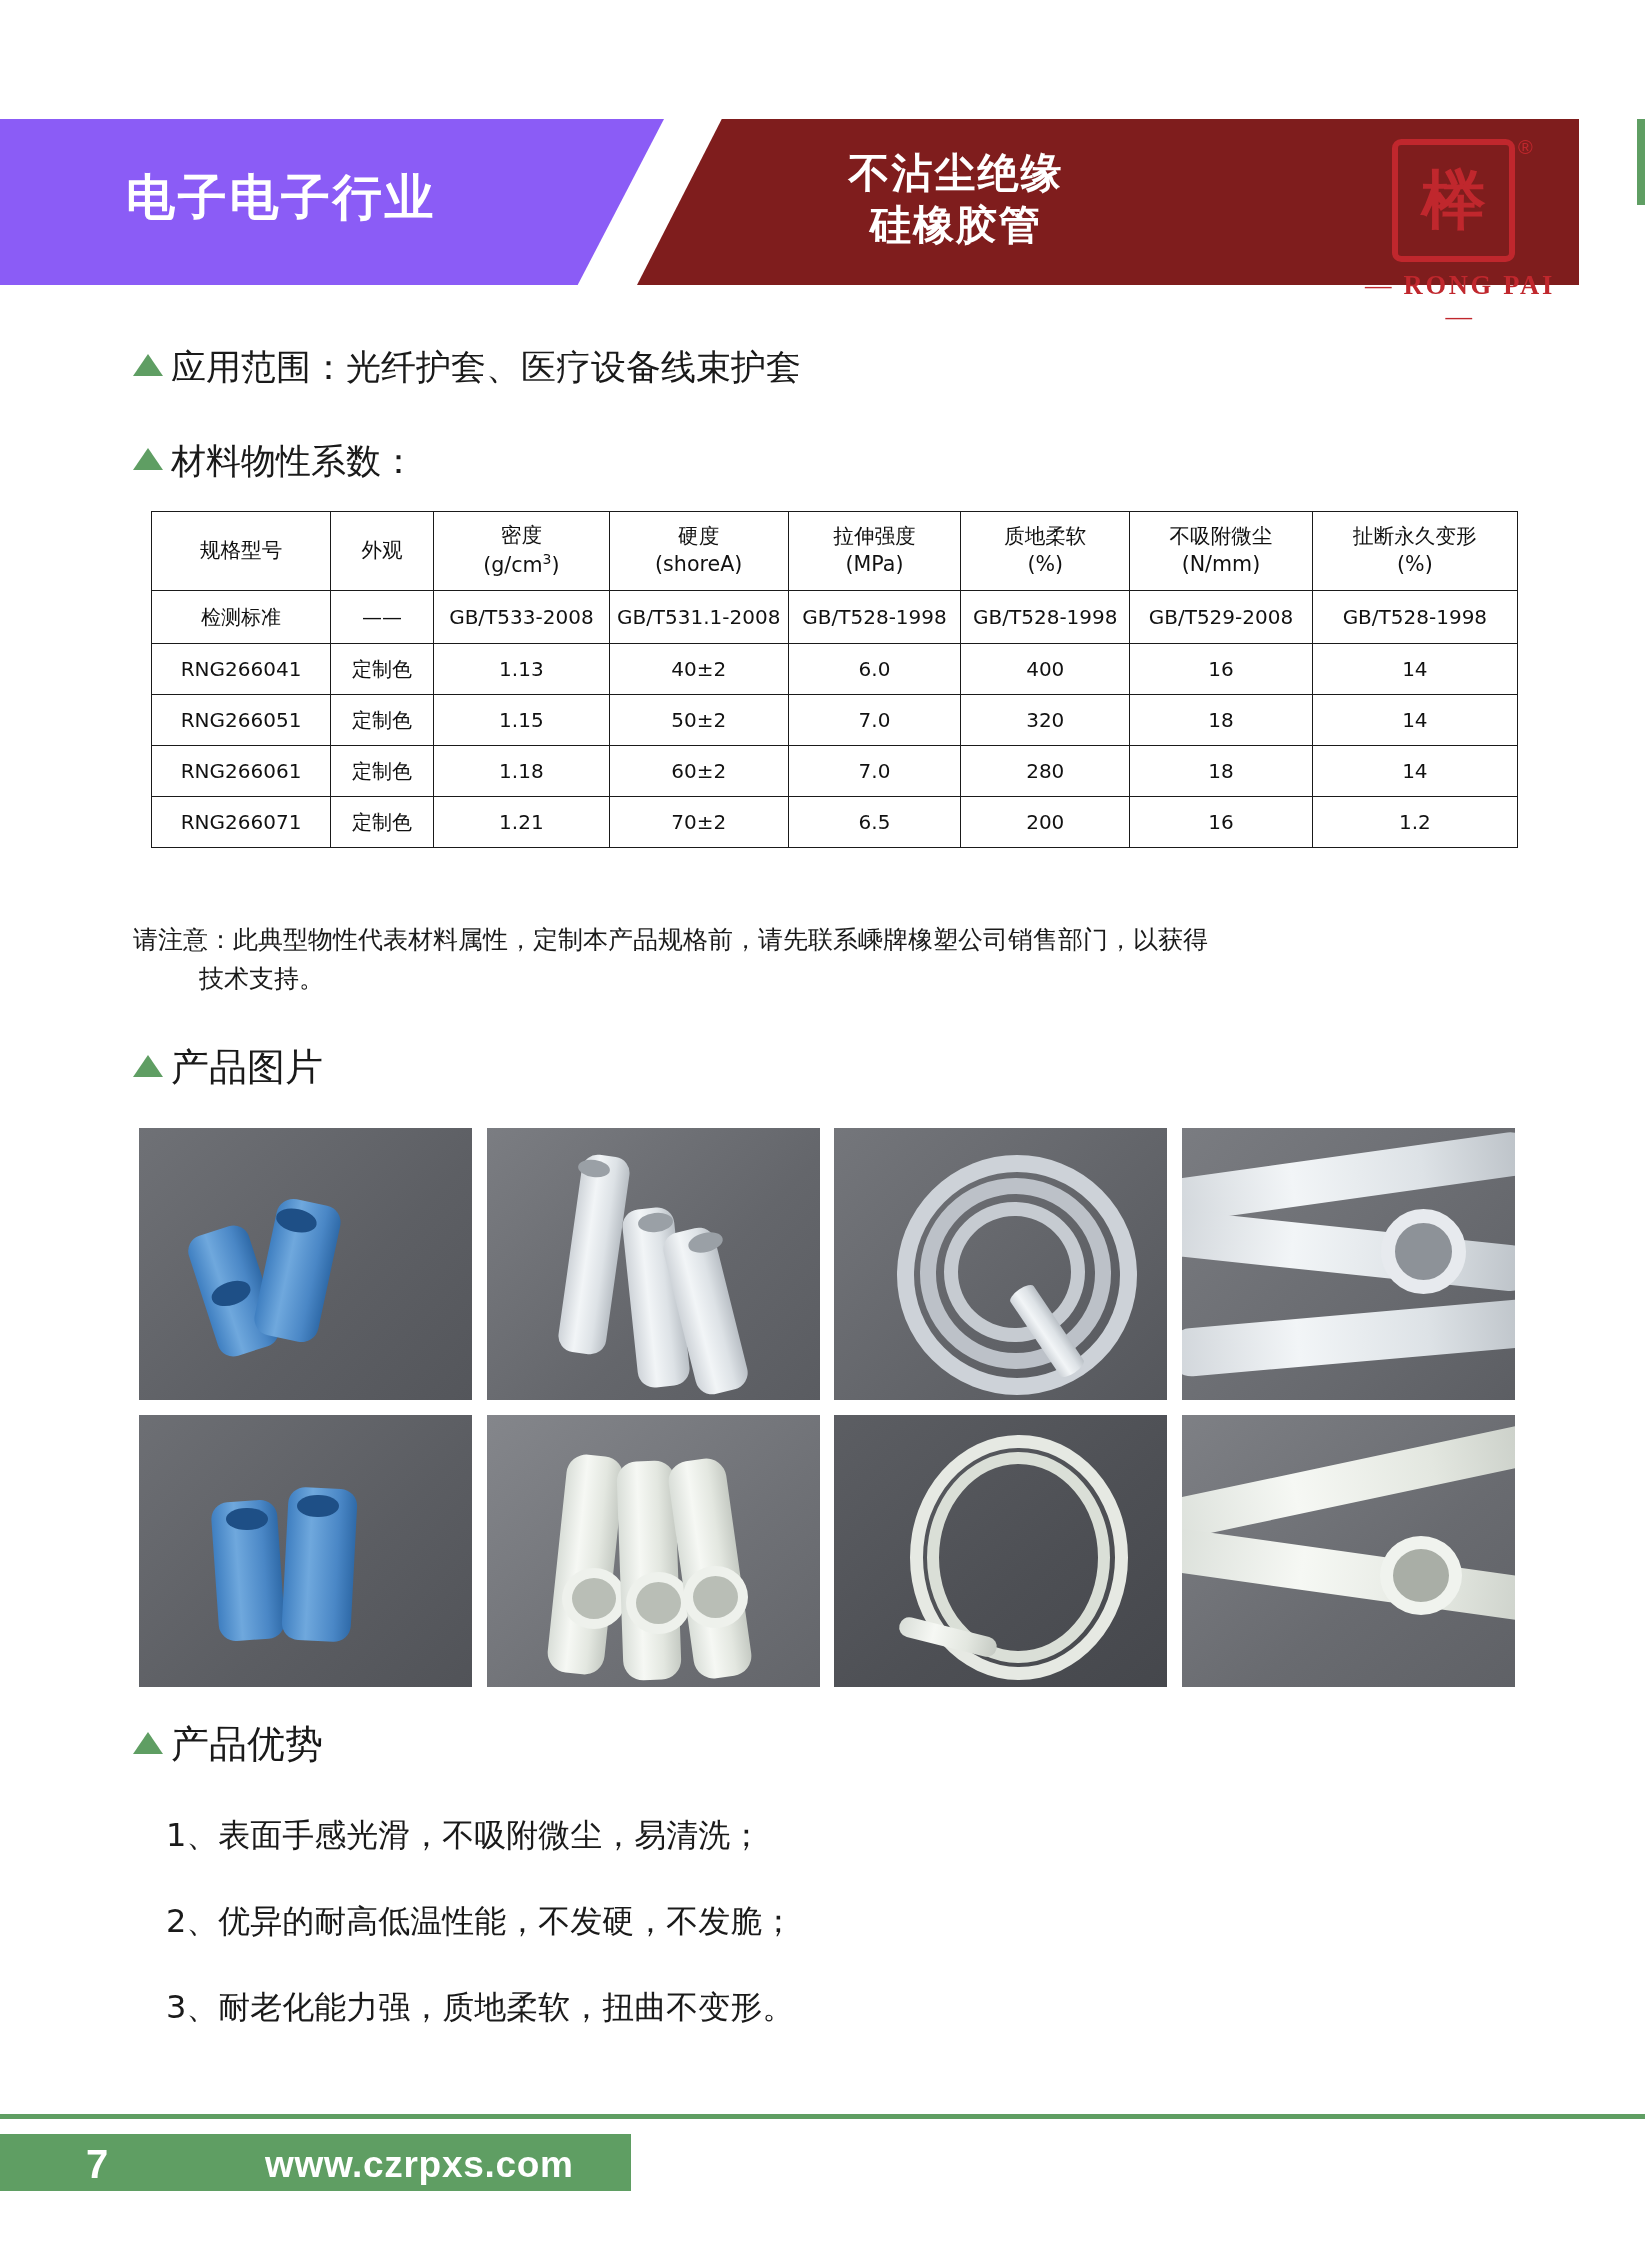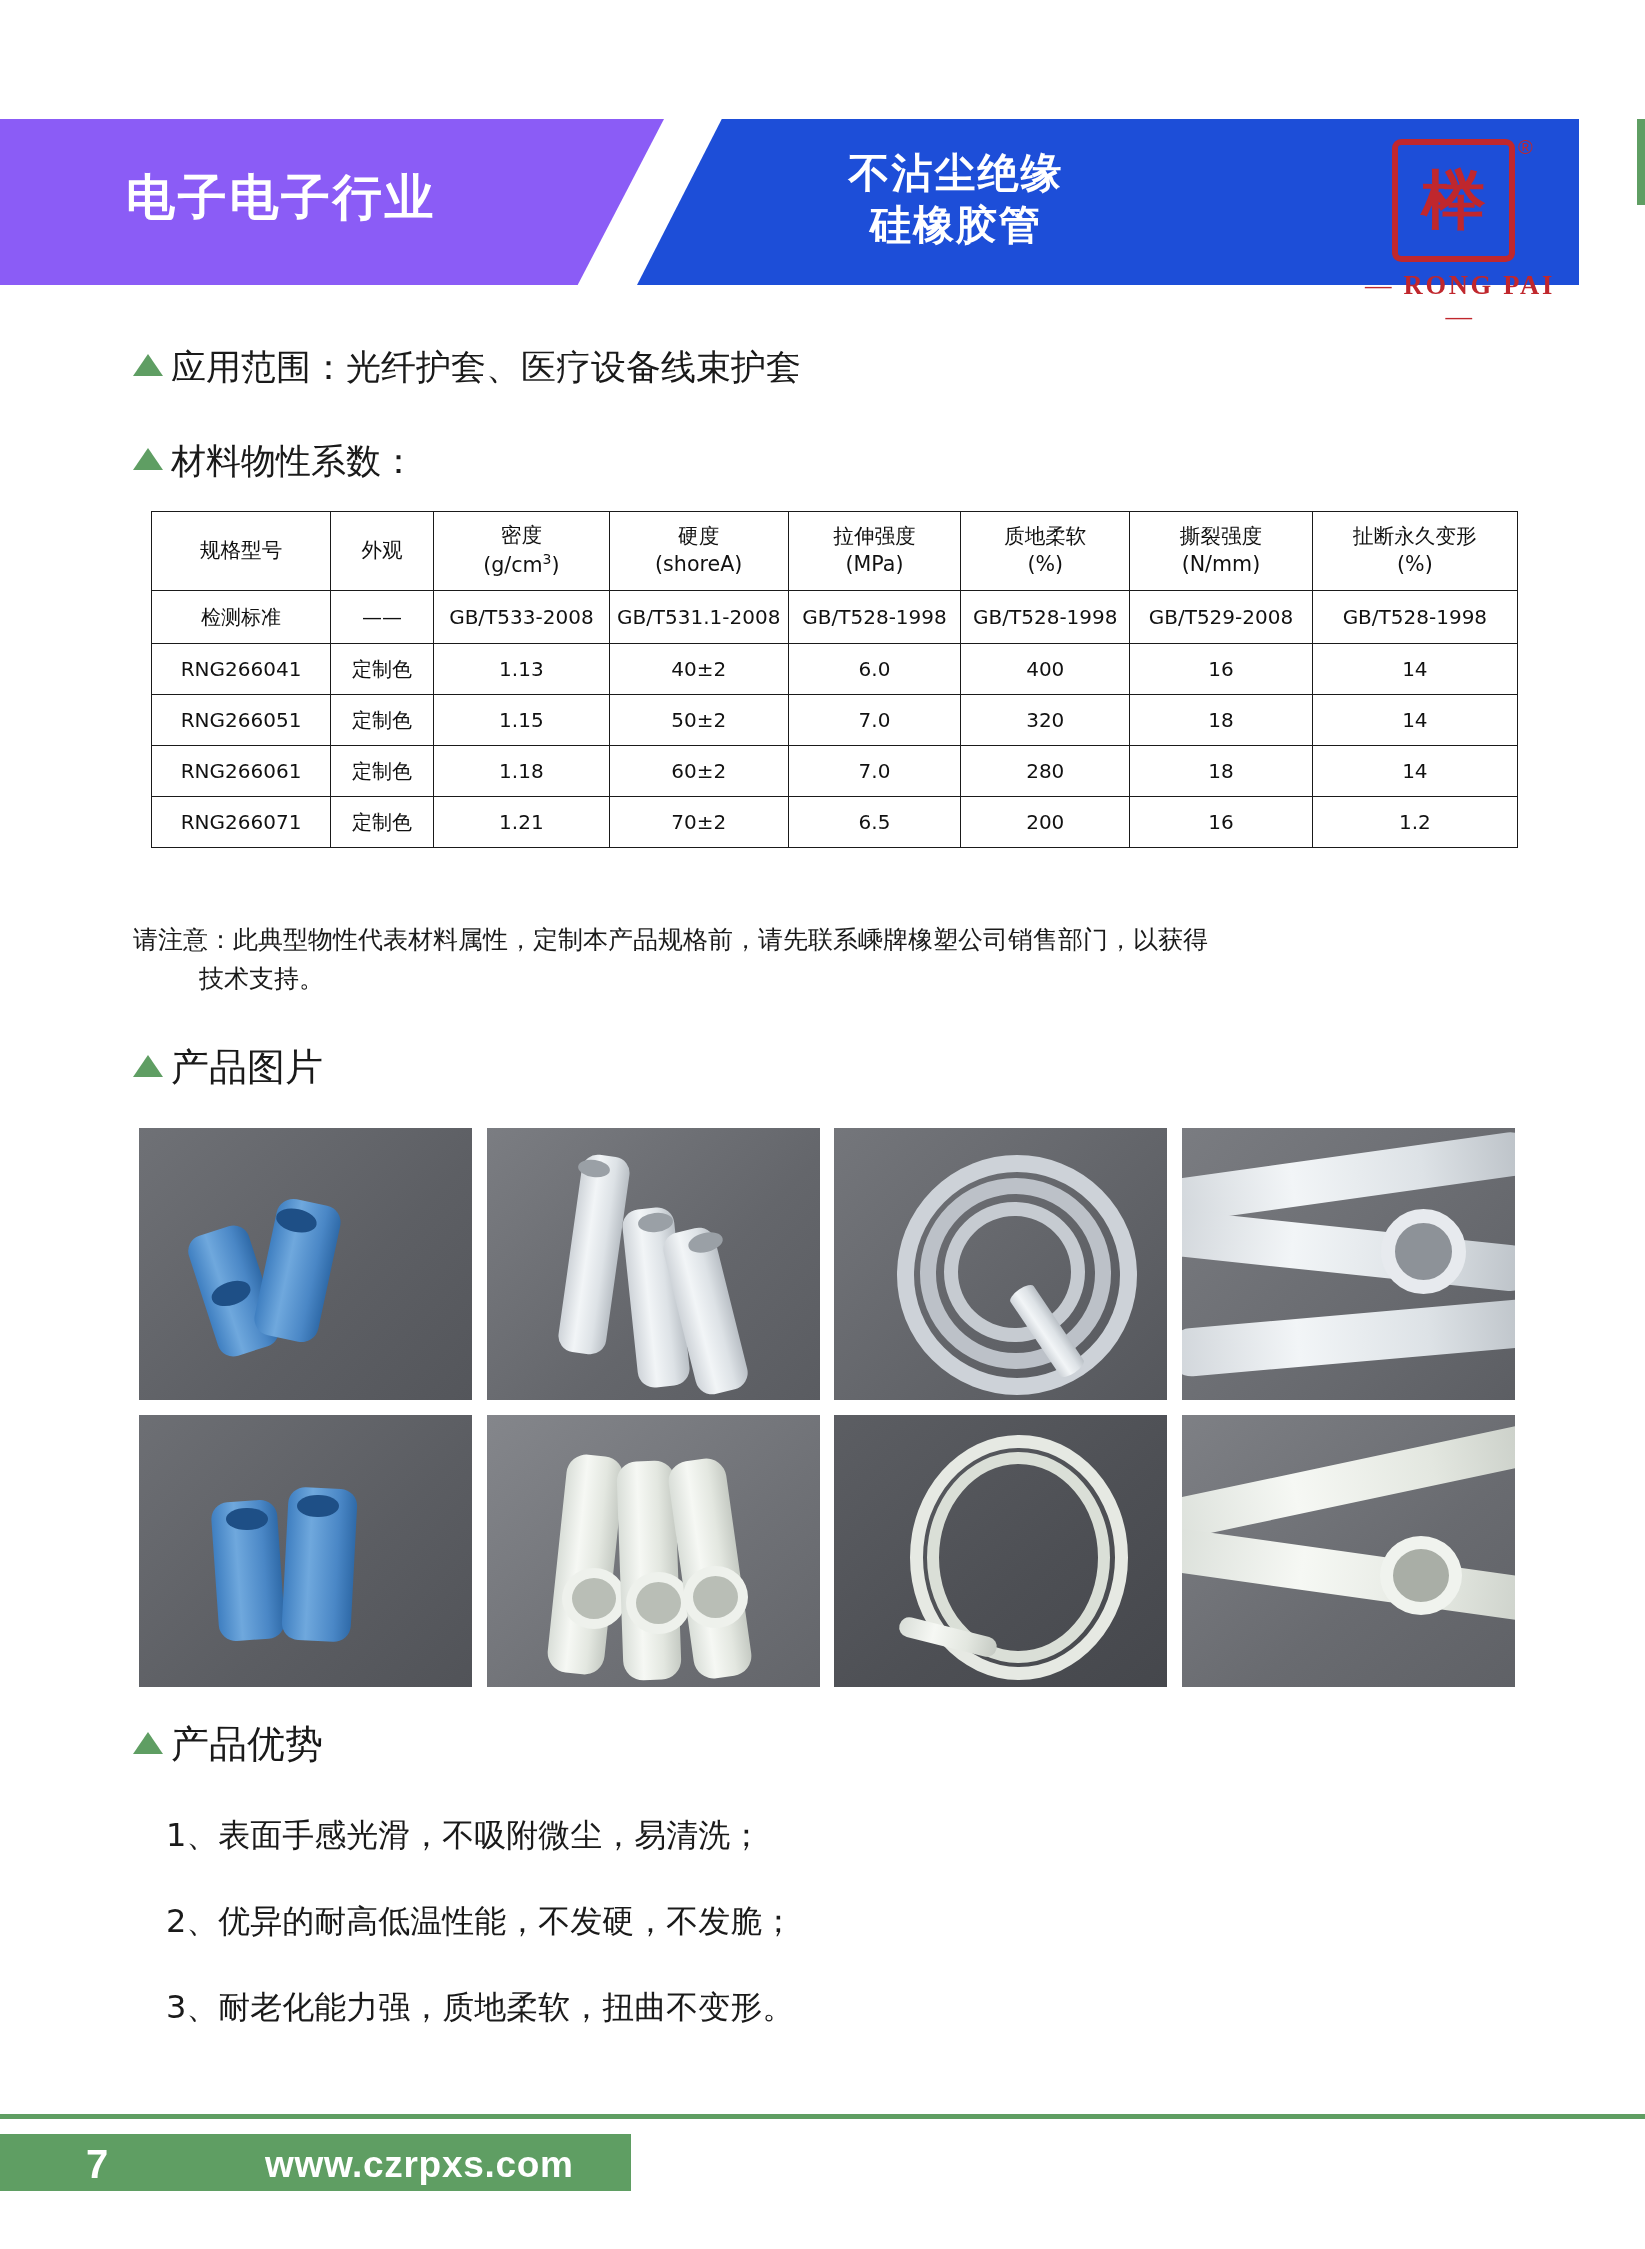--- a/index.html
+++ b/index.html
@@ -41,21 +41,21 @@
     color: #ffffff;
     letter-spacing: 2.7px;
     font-family: "DejaVu Sans", sans-serif;
   }
   .header-band-right {
     position: absolute;
     top: 0;
     left: 637px;
     width: 942px;
     height: 166px;
-    background: #1d4ed8;
+    background: #7f1d1d;
     clip-path: polygon(9% 0, 100% 0, 100% 100%, 0 100%);
   }
   .header-band-right .title-lines {
     position: absolute;
     left: 133px;
     top: 28px;
     text-align: center;
     width: 372px;
   }
   .header-band-right .title-lines div {
@@ -358,21 +358,21 @@
       </td>
       <td style="width:173px">
         <div>拉伸强度</div>
         <div>(MPa)</div>
       </td>
       <td style="width:169px">
         <div>质地柔软</div>
         <div>(%)</div>
       </td>
       <td style="width:183px">
-        <div>撕裂强度</div>
+        <div>不吸附微尘</div>
         <div>(N/mm)</div>
       </td>
       <td style="width:206px">
         <div>扯断永久变形</div>
         <div>(%)</div>
       </td>
     </tr>
     <tr class="std">
       <td>检测标准</td>
       <td>——</td>

